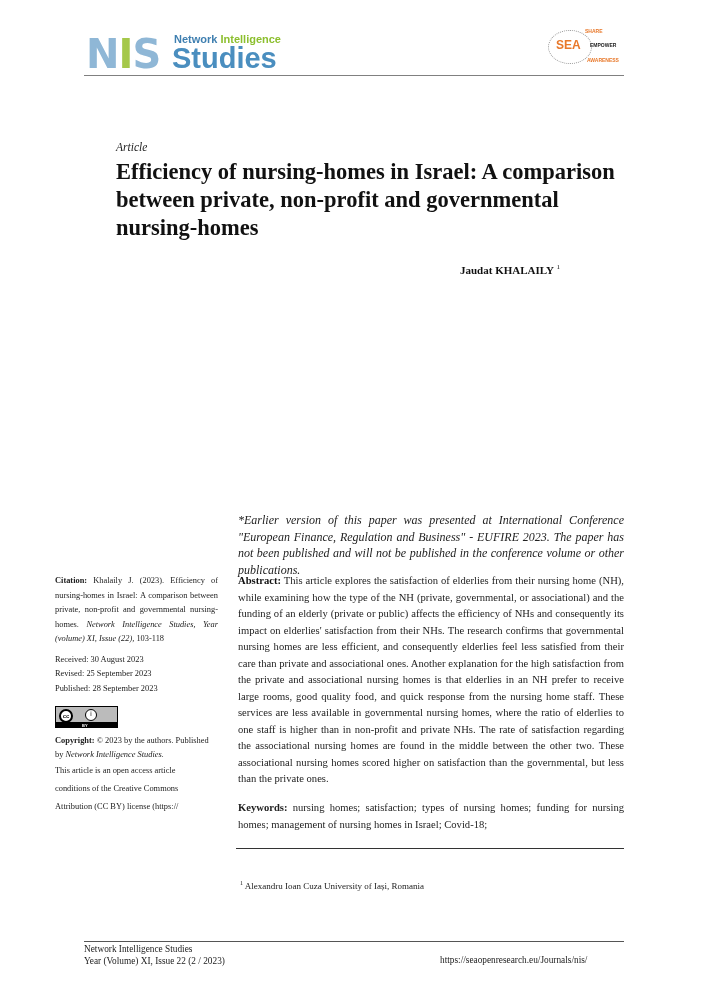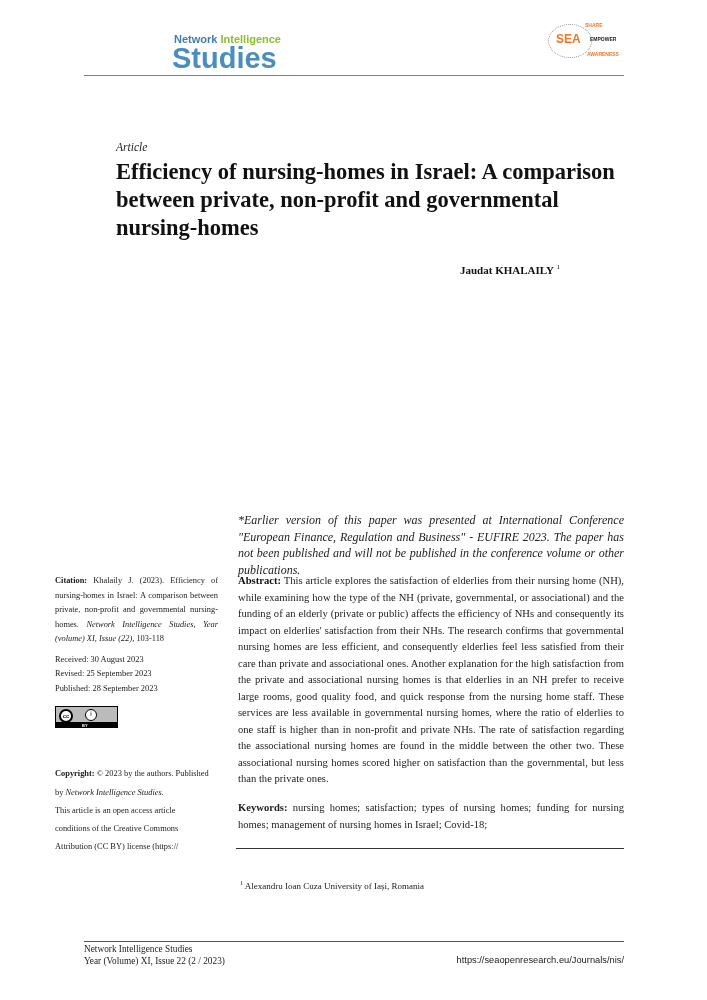--- a/index.html
+++ b/index.html
@@ -10,21 +10,21 @@
   #nis-logo { left:86px; top:30px; width:190px; height:46px; }
   .nis-letters { position:absolute; left:0; top:4px; font-family:"DejaVu Sans", sans-serif; font-weight:bold; font-size:40px; letter-spacing:-1px; line-height:40px; }
   .nis-letters .n { color:#8fb7d6; }
   .nis-letters .i { color:#a5c84a; }
   .nis-letters .s { color:#8fb7d6; }
   .nis-network { position:absolute; left:88px; top:3px; font-family:"Liberation Sans", sans-serif; font-weight:bold; font-size:11px; white-space:nowrap; }
   .nis-network .w1 { color:#3f7fb0; }
   .nis-network .w2 { color:#8cbf2e; }
   .nis-studies { position:absolute; left:86px; top:12px; font-family:"Liberation Sans", sans-serif; font-weight:bold; font-size:29px; color:#4a8ebf; letter-spacing:0px; line-height:32px; }
 
-  #sea-logo { left:545px; top:18px; width:80px; height:44px;text-align:right; }
+  #sea-logo { left:545px; top:24px; width:80px; height:44px;text-align:right; }
   .sea-text { position:absolute; left:11px; top:14px; font-family:"Liberation Sans", sans-serif; font-weight:bold; font-size:12px; color:#e8782a; }
   .sea-share { position:absolute; left:40px; top:4px; font-family:"Liberation Sans", sans-serif; font-weight:bold; font-size:5px; color:#e8782a; }
   .sea-empower { position:absolute; left:45px; top:18px; font-family:"Liberation Sans", sans-serif; font-weight:bold; font-size:5px; color:#222; }
   .sea-aware { position:absolute; left:42px; top:33px; font-family:"Liberation Sans", sans-serif; font-weight:bold; font-size:5px; color:#e8782a; }
   .sea-arc { position:absolute; left:3px; top:6px; width:42px; height:32px; border:1px dotted #999; border-radius:50%; }
 
   #header-rule { left:84px; top:75px; width:540px; height:1px; background:#808080; }
 
   
   #article-type { left:116px; top:141px; font-style:italic; font-size:11.5px; color:#222; font-family:"Liberation Serif", serif; }
@@ -37,40 +37,43 @@
 
   
   #sidebar { left:55px; top:574px; width:163px; font-family:"Liberation Serif", serif; font-size:8.4px; color:#222; }
   .cite { line-height:14.5px; text-align:justify; }
   .dates { margin-top:6px; line-height:14.5px; }
   .cc-badge { margin-top:10px; width:63px; height:22px; background:#bbbbbb; border:1.5px solid #000; position:relative; box-sizing:border-box; }
   .cc-badge .cc { position:absolute; left:3px; top:2px; width:14px; height:14px; border-radius:50%; background:#fff; border:2px solid #000; box-sizing:border-box; font-family:"Liberation Sans", sans-serif; font-weight:bold; font-size:6px; line-height:10px; text-align:center; }
   .cc-badge .by-icon { position:absolute; left:29px; top:2px; width:12px; height:12px; border-radius:50%; background:#fff; border:1.5px solid #000; box-sizing:border-box; font-size:7px; line-height:9px; text-align:center; font-family:"DejaVu Sans", sans-serif; }
   .cc-badge .by-strip { position:absolute; left:0; bottom:0; width:100%; height:5px; background:#000; }
   .cc-badge .by-label { position:absolute; left:26px; bottom:-1px; font-family:"Liberation Sans", sans-serif; font-size:4px; color:#fff; font-weight:bold; }
-  .copyright { margin-top:36px; line-height:19px; }
+  .copyright { margin-top:6px; line-height:14px; }
   .license { line-height:18px; }
 
   
   #abstract { left:238px; top:573px; width:386px; font-family:"Liberation Serif", serif; font-size:10.6px; line-height:16.5px; text-align:justify; color:#222; }
   #abstract b { color:#111; }
   #keywords { left:238px; top:800px; width:386px; font-family:"Liberation Serif", serif; font-size:10.6px; line-height:16.5px; text-align:justify; color:#222; }
   #keywords-rule { left:236px; top:848px; width:388px; height:1px; background:#333; }
   #footnote { left:240px; top:880px; font-family:"Liberation Serif", serif; font-size:9px; color:#222; }
   #footnote sup { font-size:6px; }
 
   
   #footer-rule { left:84px; top:941px; width:540px; height:1px; background:#555; }
   #footer-journal { left:84px; top:943px; font-family:"Liberation Serif", serif; font-size:9.3px; line-height:12px; color:#222; }
-  #footer-url { left:440px; top:955px; width:184px; text-align:right; font-family:Liberation Sans, sans-serif; font-size:9.3px; color:#222; }
+  #footer-url { left:440px; top:955px; width:184px; font-family:Liberation Serif, serif; font-size:9.3px; color:#222; }
 </style>
 </head>
 <body>
 
 <div id="nis-logo" class="abs">
+  <div class="nis-letters">
+    <span class="n">N</span><span class="i">I</span><span class="s">S</span>
+  </div>
   <div class="nis-network">
     <span class="w1">Network</span>
     <span class="w2">Intelligence</span>
   </div>
   <div class="nis-studies">Studies</div>
 </div>
 
 <div id="sea-logo" class="abs">
   <div class="sea-arc"></div>
   <div class="sea-text">SEA</div>

